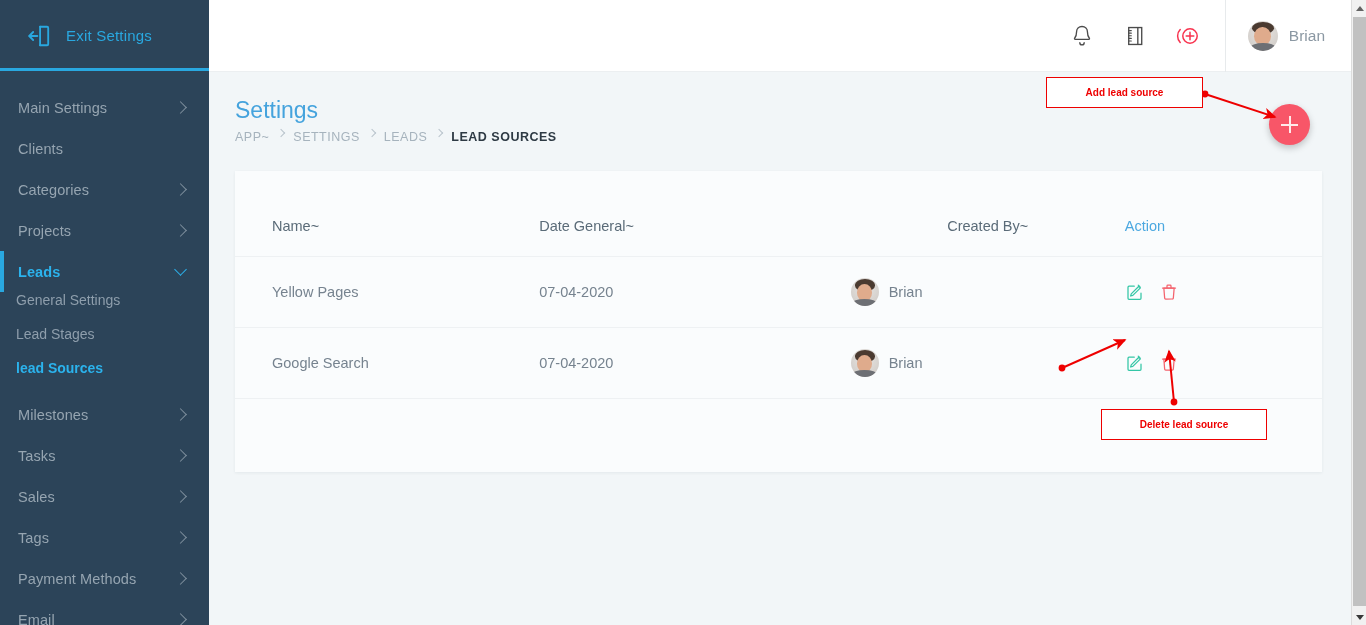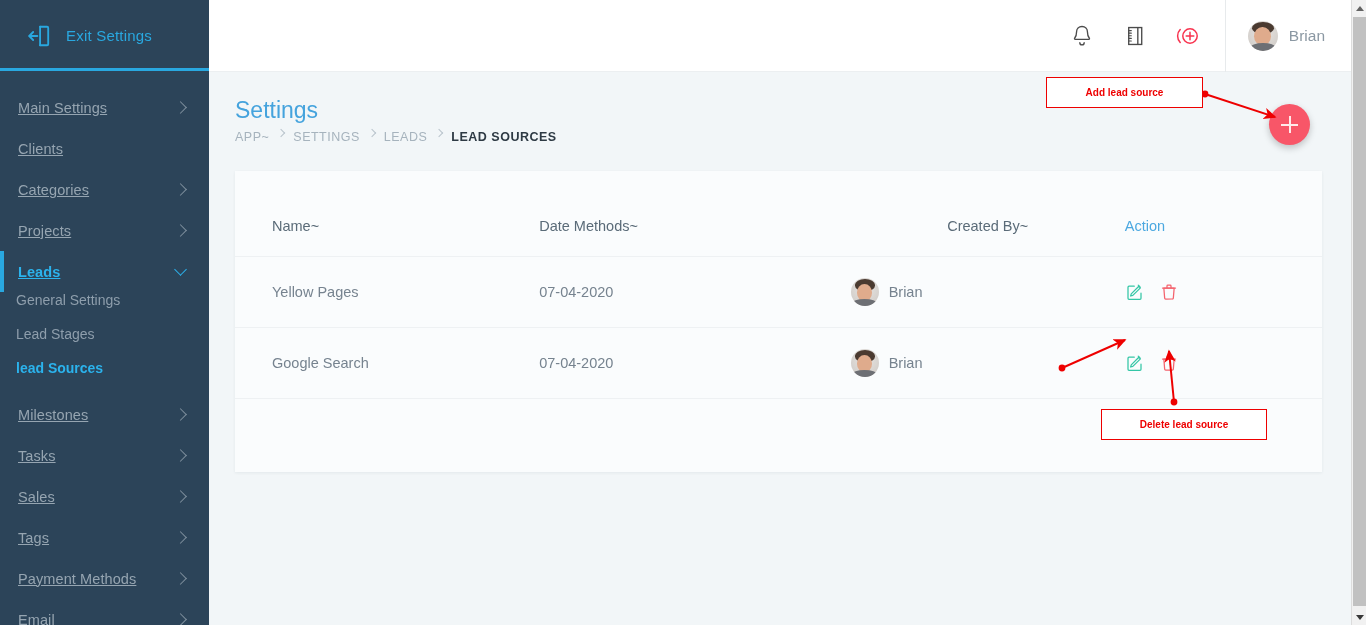--- a/index.html
+++ b/index.html
@@ -36,21 +36,20 @@
   .nav-list { padding-top: 16px; }
   .nav-item {
     position: relative;
     height: 41px;
     display: flex; align-items: center;
     padding: 0 20px 0 18px;
     color: #96a5b1;
     font-size: 14.5px;
     cursor: pointer;
     letter-spacing: .1px;
-    text-decoration: underline;
   }
   .nav-item .nav-label { flex: 1; }
   .nav-item.active { color: #2bb3ed; font-weight: bold; }
   .nav-item.active::before {
     content: ""; position: absolute; left: 0; top: 0; bottom: 0;
     width: 4px; background: #29a8e0;
   }
   .chev {
     width: 9px; height: 9px; flex: none;
     border-right: 1.6px solid #7e8f9d;
@@ -342,21 +341,21 @@
       <span class="crumb current">LEAD SOURCES</span>
     </div>
 
     <div id="fab"></div>
 
     <section id="card">
       <table>
         <thead>
           <tr>
             <th class="col-name">Name~</th>
-            <th class="col-date">Date Methods~</th>
+            <th class="col-date">Date General~</th>
             <th class="col-by">Created By~</th>
             <th class="col-act action-col">Action</th>
           </tr>
         </thead>
         <tbody>
           <tr>
             <td class="col-name">Yellow Pages</td>
             <td class="col-date">07-04-2020</td>
             <td class="col-by">
               <div class="created-by-cell">

